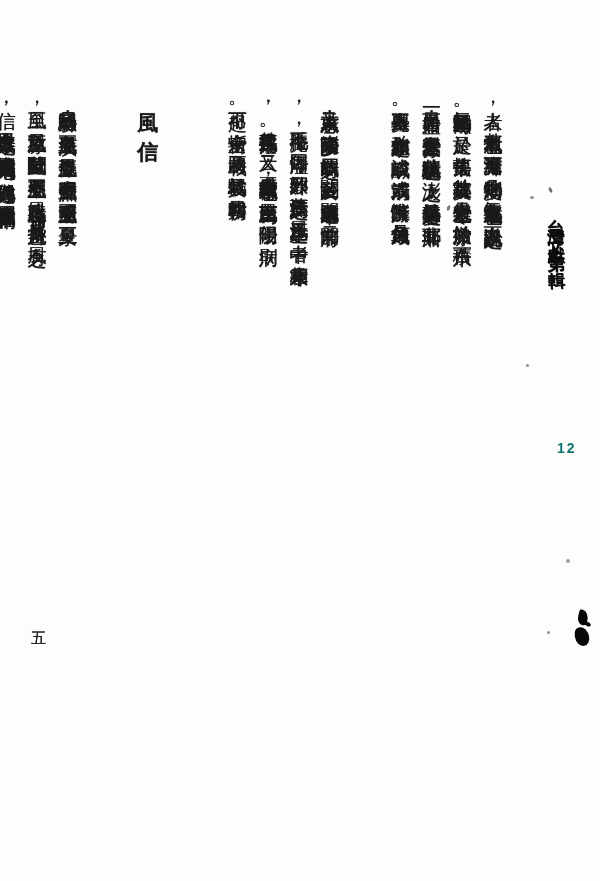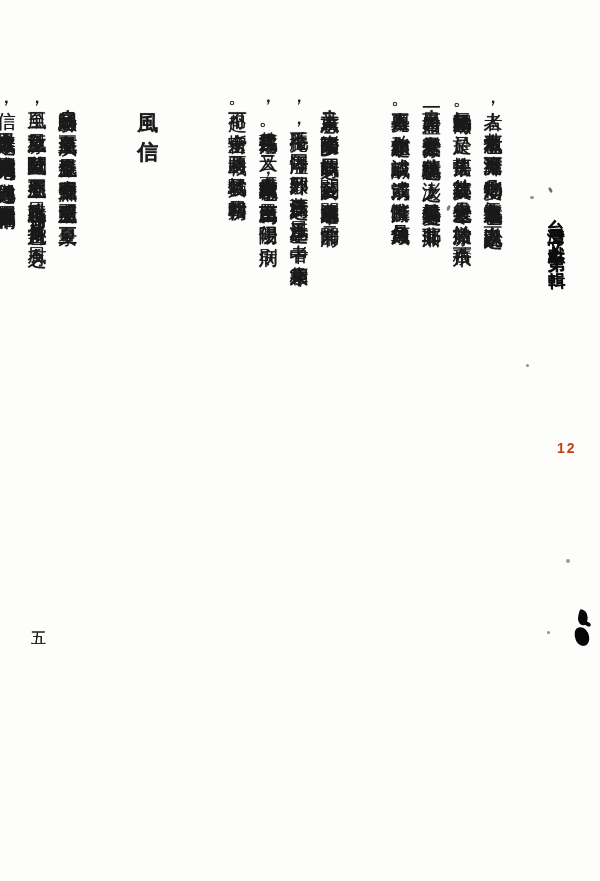--- a/index.html
+++ b/index.html
@@ -71,21 +71,21 @@
     text-shadow: 0.5px 0.5px 0 #0d0d0d;
   }
   .series-page {
     position: absolute;
     left: 557px;
     top: 440px;
     font-family: "Liberation Sans", "DejaVu Sans", sans-serif;
     font-weight: bold;
     font-size: 14px;
     letter-spacing: 2px;
-    color: #c2410c;
+    color: #0f766e;
   }
   
   .ink-mark { position: absolute; left: 575px; top: 610px; width: 18px; height: 42px; }
   .ink-mark .b1 {
     position: absolute; left: 3px; top: 0; width: 10px; height: 15px;
     background: #070707; border-radius: 20% 80% 35% 65%;
     transform: rotate(14deg);
   }
   .ink-mark .b2 {
     position: absolute; left: 0; top: 17px; width: 14px; height: 19px;

